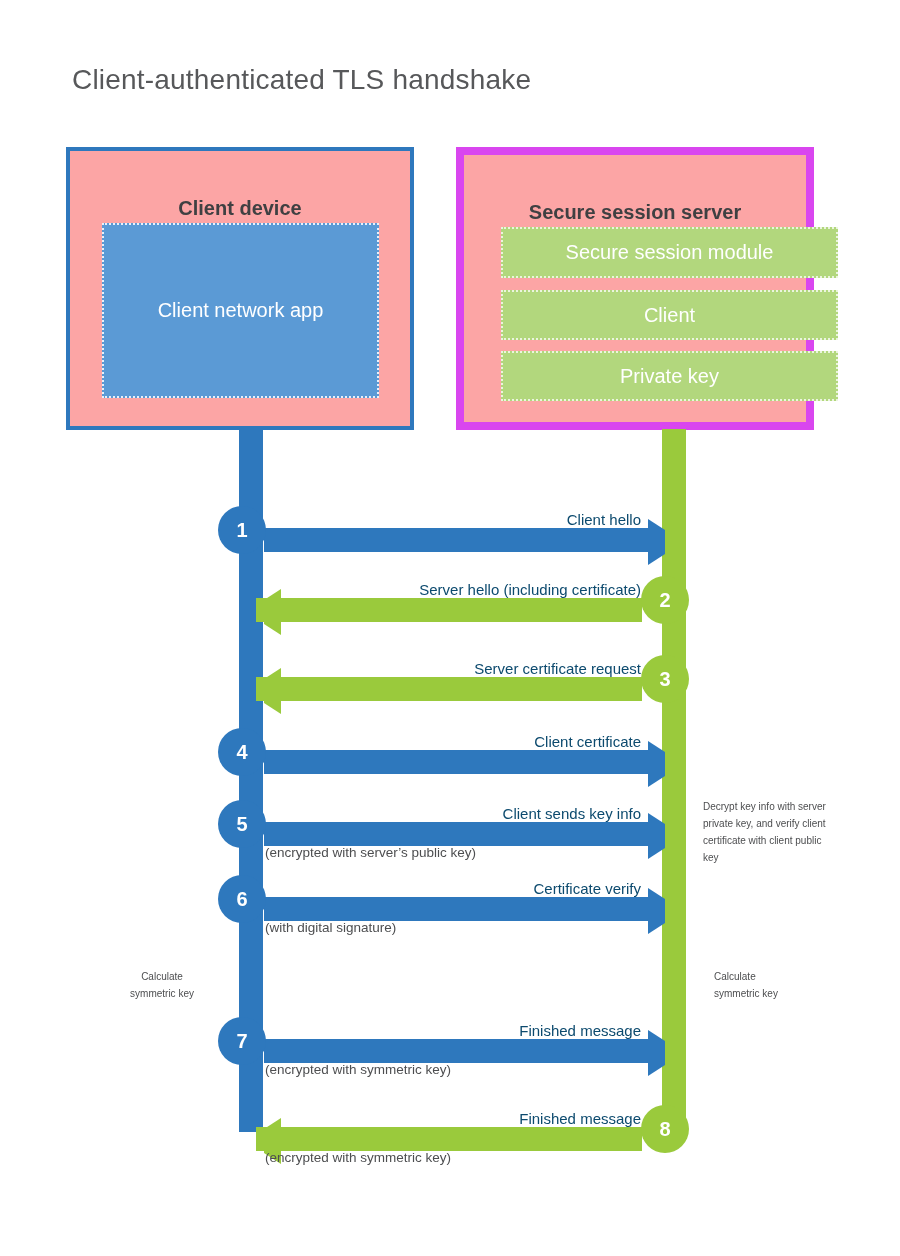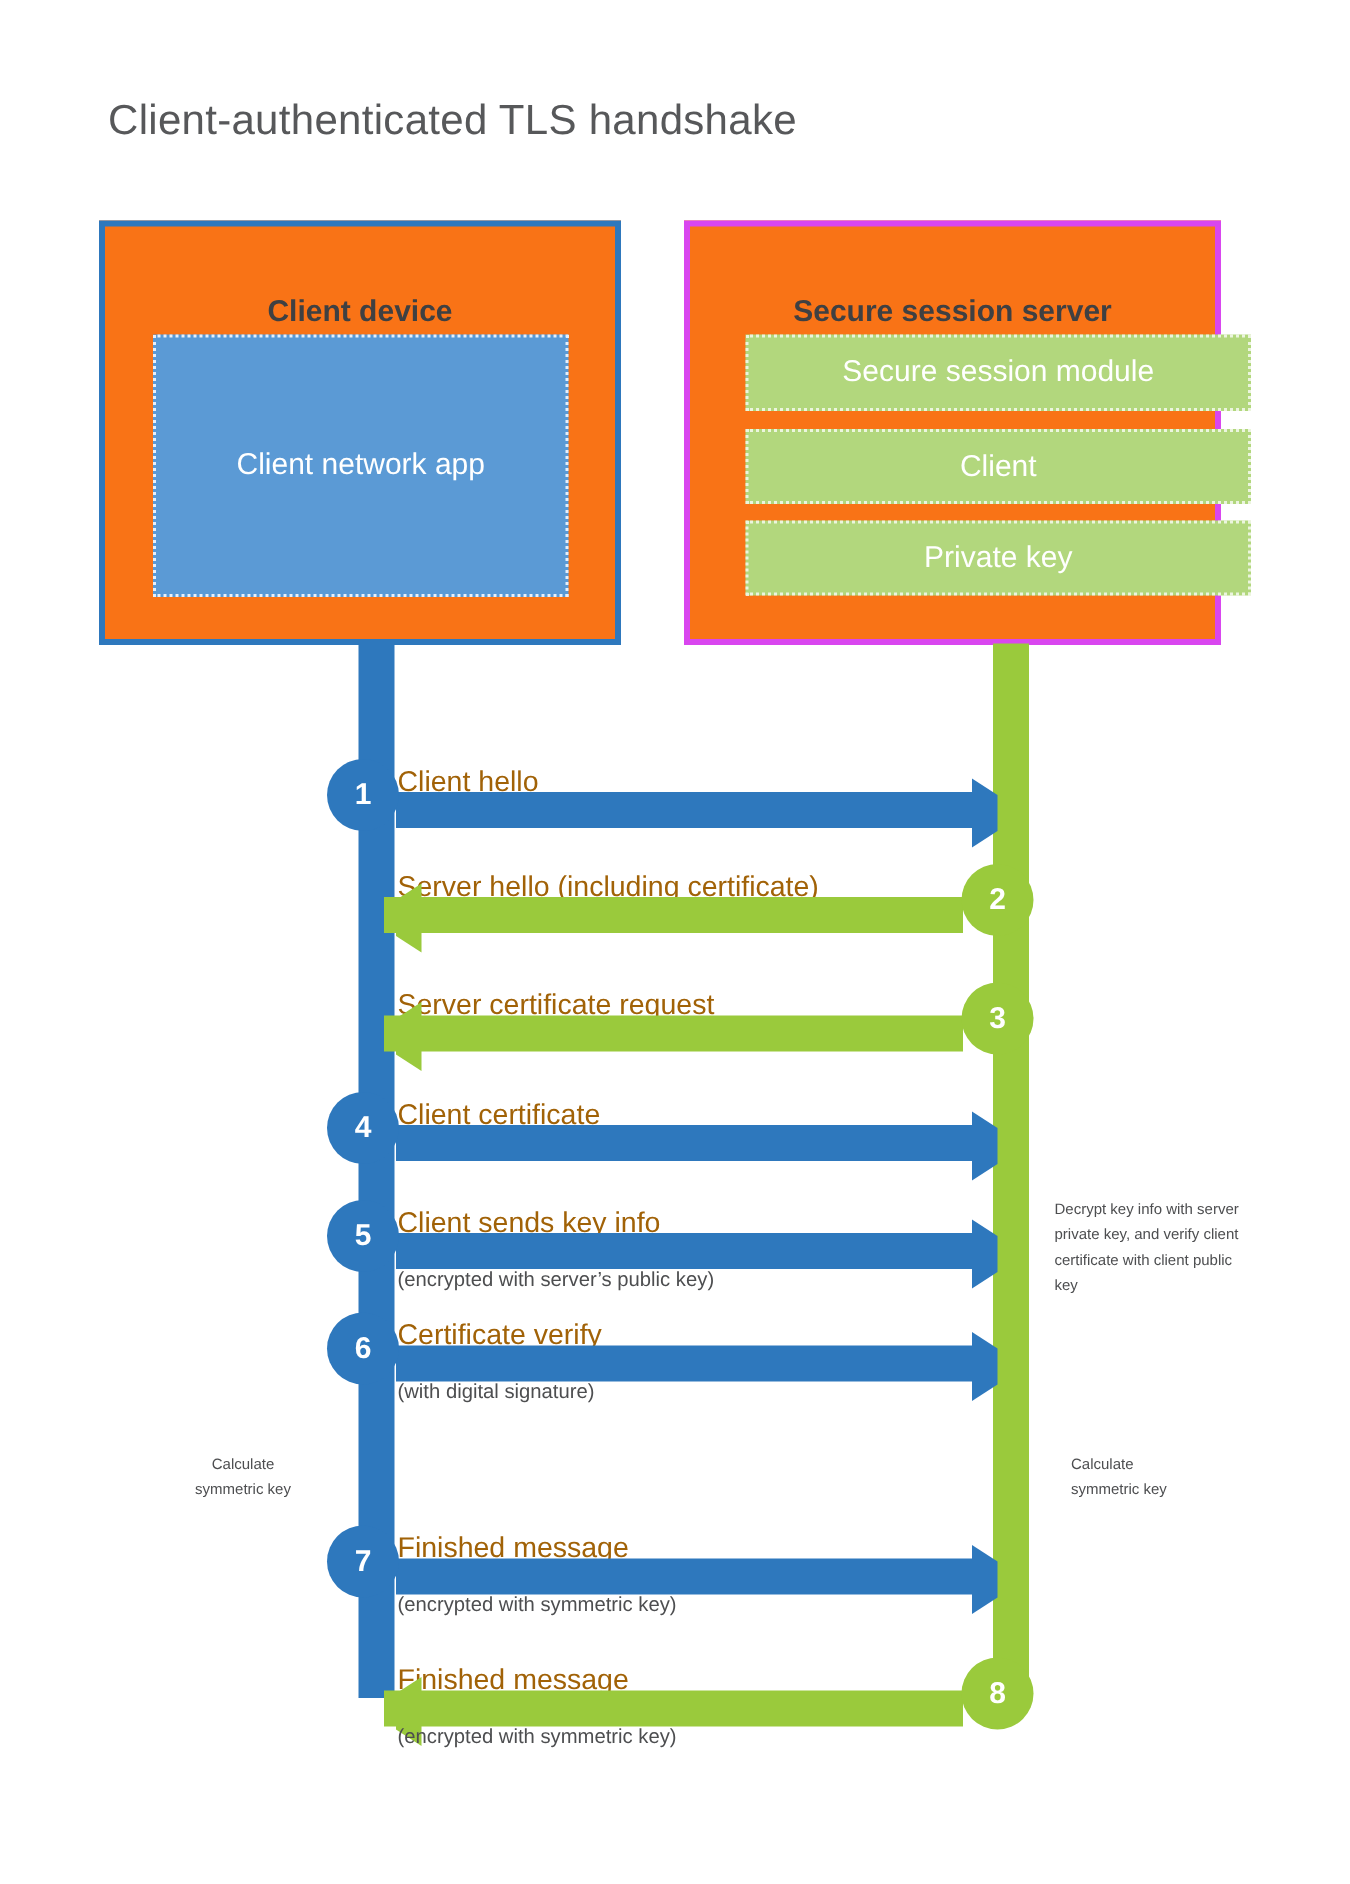--- a/index.html
+++ b/index.html
@@ -4,23 +4,23 @@
 <style>
   * { margin:0; padding:12px; box-sizing:border-box; }
   html,body { background:#ffffff; }
   body { font-family:"Liberation Sans", sans-serif; }
   .canvas { position:relative; width:900px; height:1256px; background:#fff; overflow:hidden; }
 
   .page-title { position:absolute; left:36px; top:28px; font-size:28px; font-weight:300;
                 color:#57585a; letter-spacing:.2px; }
 
   
-  .actor-box { position:absolute; top:123px; height:283px; background:#f97316; }
+  .actor-box { position:absolute; top:123px; height:283px; background:#fca5a5; }
   .client-box { left:42px; width:348px; border:4px solid #2e78bd; }
-  .server-box { left:432px; width:358px; border:4px solid #d946ef; }
+  .server-box { left:432px; width:358px; border:8px solid #d946ef; }
   .actor-title { margin-top:22px; text-align:center; font-size:20px; font-weight:700; color:#3f4042; }
 
   .client-app { position:absolute; left:32px; top:72px; width:277px; height:175px;
                 background:#5b9ad5; border:2px dotted #e8f0fa;
                 display:flex; align-items:center; justify-content:center; text-align:center;
                 color:#fff; font-size:20px; line-height:1.35; padding:0 40px; }
 
   .server-bar { position:absolute; left:37px; width:337px; height:50px;
                 background:#b2d77d; border:2px dotted rgba(255,255,255,.75);
                 display:flex; align-items:center; justify-content:center;
@@ -41,22 +41,22 @@
   
   .arrow-line { position:absolute; height:5px; }
   .arrow-line.blue  { background:#2e78bd; }
   .arrow-line.green { background:#9aca3c; }
   .arrow-head { position:absolute; width:0; height:0;
                 border-top:11px solid transparent; border-bottom:11px solid transparent; }
   .arrow-head.right { border-left:17px solid #2e78bd; }
   .arrow-head.left  { border-right:17px solid #9aca3c; }
 
   
-  .msg-label { position:absolute; left:229px; width:400px; text-align:left;
-               font-size:19px; color:#a16207; }
+  .msg-label { position:absolute; left:229px; width:400px; text-align:right;
+               font-size:15px; color:#0c4a6e; }
   .msg-sub   { position:absolute; left:229px; width:400px; text-align:left;
                font-size:13.5px; color:#4d4e50; }
 
   
   .side-note { position:absolute; font-size:10px; line-height:17px; color:#4d4e50; }
   .note-decrypt { left:667px; top:762px; width:158px; text-align:left; }
   .calc-left  { left:88px;  top:932px; width:100px; text-align:center; }
   .calc-right { left:678px; top:932px; width:110px; text-align:left; }
 
   .footer-bar { position:absolute; left:20px; top:1249px; width:430px; height:7px; background:#2e78bd; }

